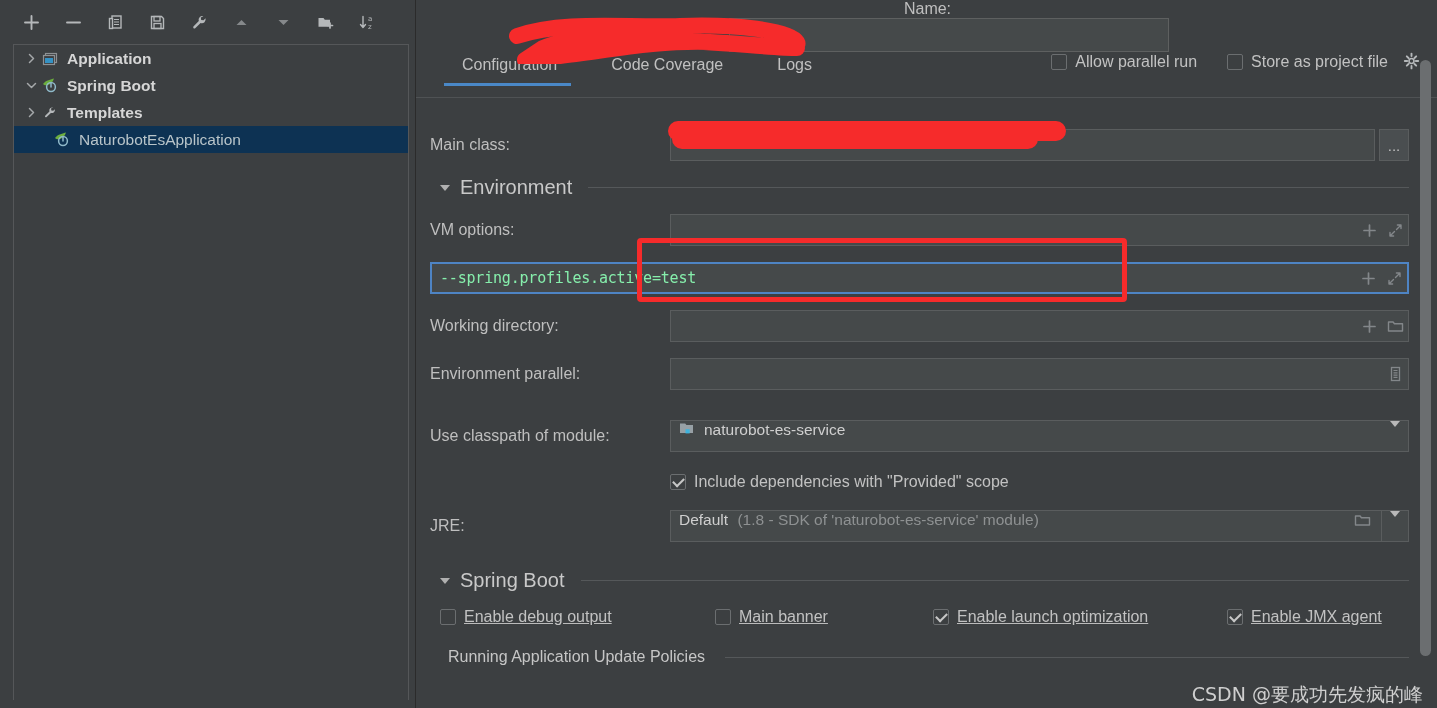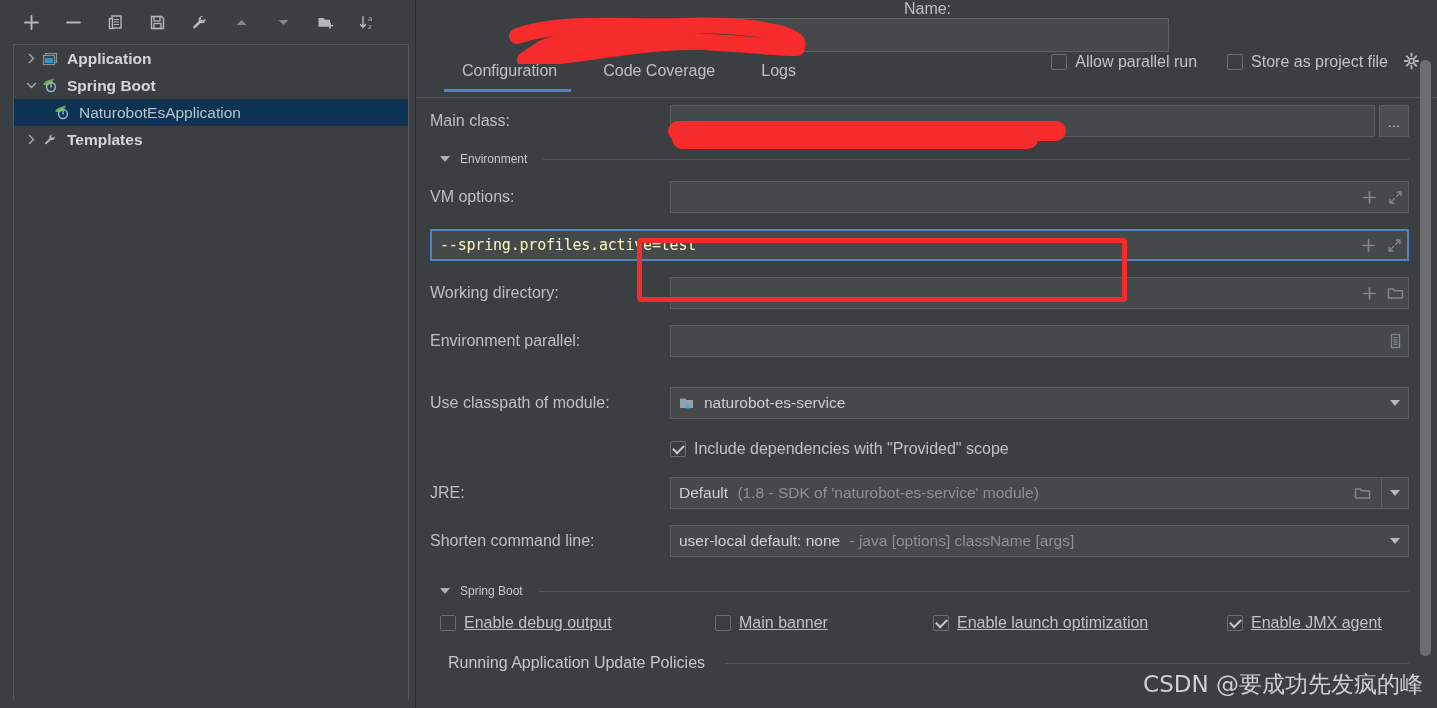--- a/index.html
+++ b/index.html
@@ -127,24 +127,24 @@
     width: 9px; height: 5px;
     border-left: 2px solid #c7c7c7;
     border-bottom: 2px solid #c7c7c7;
     transform: rotate(-45deg) translate(1px, -1px);
   }
   .chk-label { font-size: 16px; color: #c2c2c2; white-space: nowrap; }
 
   
   #tabs {
     display: flex;
-    align-items: center;
+    align-items: flex-start;
     height: 42px;
     padding-left: 28px;
-    gap: 8px;
+    gap: 16px;
     border-bottom: 1px solid #4f5254;
     position: relative;
   }
   .tab {
     font-size: 16px;
     color: #c0c0c0;
     padding: 0 20px 11px 18px;
     cursor: pointer;
     position: relative;
     white-space: nowrap;
@@ -176,21 +176,21 @@
   .frow .lbl { width: 240px; flex: 0 0 240px; font-size: 16px; }
   .field {
     flex: 1 1 auto;
     height: 32px;
     background: #45494a;
     border: 1px solid #5a5d5e;
     display: flex;
     align-items: center;
     padding: 0 4px 0 8px;
     position: relative;
-    color: #fef9c3;
+    color: #86efac;
     font-size: 15.5px;
     min-width: 0;
   }
   .field .fval { flex: 1 1 auto; overflow: hidden; white-space: nowrap; }
   .field .ficons { display: flex; align-items: center; gap: 8px; flex: 0 0 auto; padding-left: 6px; }
   .ficon { width: 18px; height: 18px; display: inline-flex; align-items: center; justify-content: center; cursor: pointer; }
 
   .browse-btn {
     width: 30px; height: 32px;
     margin-left: 4px;
@@ -203,21 +203,21 @@
     flex: 0 0 30px;
   }
 
   
   .section-head {
     display: flex;
     align-items: center;
     gap: 10px;
     margin: 6px 0 14px 10px;
     color: #c9c9c9;
-    font-size: 12px;
+    font-size: 20px;
   }
   .section-head .line {
     flex: 1 1 auto;
     height: 1px;
     background: #55585a;
     margin-left: 6px;
   }
   .caret-down {
     width: 0; height: 0;
     border-left: 5px solid transparent;
@@ -232,21 +232,21 @@
   }
   .mono { font-family: "DejaVu Sans Mono", monospace; font-size: 15px; letter-spacing: -0.2px; }
 
   
   .combo {
     flex: 1 1 auto;
     height: 32px;
     background: #45494a;
     border: 1px solid #5a5d5e;
     display: flex;
-    align-items: center;
+    align-items: flex-start;
     padding: 0 8px 0 8px;
     color: #cfcfcf;
     font-size: 15.5px;
     cursor: pointer;
     min-width: 0;
   }
   .combo .ctext { flex: 1 1 auto; white-space: nowrap; overflow: hidden; }
   .combo .muted { color: #8e9192; }
   .arrow-down {
     width: 0; height: 0;
@@ -306,22 +306,22 @@
     width: 490px; height: 64px;
     border: 5px solid #f62b2b;
     border-radius: 4px;
     z-index: 31;
     pointer-events: none;
   }
 
   
   #watermark {
     position: absolute;
-    right: 14px; bottom: 8px;
-    font-size: 23px;
+    right: 14px; bottom: 0;
+    font-size: 19px;
     color: #cfcfcf;
     font-family: "DejaVu Sans", sans-serif;
     z-index: 40;
     white-space: nowrap;
   }
 </style>
 </head>
 <body>
 
 <div id="app">
@@ -410,45 +410,45 @@
         <span class="tree-icon">
           <svg width="18" height="15" viewBox="0 0 18 15">
             <path d="M2 6c3-4 8-4.5 11-5.5C12 4 10 6 7 7 5 7.6 3 7 2 6z" fill="#6cae3e"></path>
             <circle cx="10" cy="9" r="4.4" fill="none" stroke="#8fb9c9" stroke-width="1.5"></circle>
             <path d="M10 5.6v3.4" stroke="#8fb9c9" stroke-width="1.5" stroke-linecap="round"></path>
           </svg>
         </span>
         <span>Spring Boot</span>
       </div>
 
-      <div class="tree-row leaf selected">
-        <span class="tree-icon">
-          <svg width="18" height="15" viewBox="0 0 18 15">
-            <path d="M2 6c3-4 8-4.5 11-5.5C12 4 10 6 7 7 5 7.6 3 7 2 6z" fill="#6cae3e"></path>
-            <circle cx="10" cy="9" r="4.4" fill="none" stroke="#8fb9c9" stroke-width="1.5"></circle>
-            <path d="M10 5.6v3.4" stroke="#8fb9c9" stroke-width="1.5" stroke-linecap="round"></path>
-          </svg>
-        </span>
-        <span>NaturobotEsApplication</span>
-      </div>
-
       <div class="tree-row group">
         <span class="twisty">
           <svg width="11" height="11" viewBox="0 0 11 11">
               <path d="M3.5 1.5L7.5 5.5 3.5 9.5" stroke="#a5a8aa" stroke-width="1.5" fill="none" stroke-linecap="round" stroke-linejoin="round"></path>
             </svg>
         </span>
         <span class="tree-icon">
           <svg width="16" height="15" viewBox="0 0 19 19">
             <path d="M13.4 3.2a3.8 3.8 0 0 0-4.6 4.9L3.4 13.5a1.3 1.3 0 0 0 1.8 1.8l5.4-5.3a3.8 3.8 0 0 0 4.9-4.7L13.6 7.3 11.2 6.9 10.8 4.5z" fill="#b5b8ba"></path>
           </svg>
         </span>
         <span>Templates</span>
       </div>
 
+      <div class="tree-row leaf selected">
+        <span class="tree-icon">
+          <svg width="18" height="15" viewBox="0 0 18 15">
+            <path d="M2 6c3-4 8-4.5 11-5.5C12 4 10 6 7 7 5 7.6 3 7 2 6z" fill="#6cae3e"></path>
+            <circle cx="10" cy="9" r="4.4" fill="none" stroke="#8fb9c9" stroke-width="1.5"></circle>
+            <path d="M10 5.6v3.4" stroke="#8fb9c9" stroke-width="1.5" stroke-linecap="round"></path>
+          </svg>
+        </span>
+        <span>NaturobotEsApplication</span>
+      </div>
+
     </div>
   </div>
 
   <div id="right-panel">
 
     <div id="header-row">
       <span class="lbl">Name:</span>
       <div id="name-wrap">
         <input id="name-input" type="text" value="" style="">
       </div>
@@ -472,21 +472,21 @@
     </div>
 
     <div id="tabs">
       <div class="tab active">Configuration</div>
       <div class="tab">Code Coverage</div>
       <div class="tab">Logs</div>
     </div>
 
     <div id="form-area">
 
-      <div class="frow" style="margin-top:6px;">
+      <div class="frow" style="margin-top:30px;">
         <span class="lbl">Main class:</span>
         <div class="field">
           <span class="fval"></span>
         </div>
         <div class="browse-btn">...</div>
       </div>
 
       <div class="section-head">
         <span class="caret-down"></span>
         <span>Environment</span>
@@ -597,30 +597,20 @@
           <span class="ficon" style="margin-right:4px">
             <svg width="17" height="15" viewBox="0 0 17 15">
               <path d="M1.5 3h4.6l1.3 1.7H15.5V12H1.5z" fill="none" stroke="#83878a" stroke-width="1.4" stroke-linejoin="round"></path>
             </svg>
           </span>
           <span class="combo-sep"></span>
           <span class="arrow-down" style="margin-left:2px"></span>
         </div>
       </div>
 
-      <div class="frow" style="margin-top:8px;">
-        <span class="lbl">Shorten command line:</span>
-        <div class="combo">
-          <span class="ctext">
-            <span>user-local default: none</span>
-            <span class="muted" style="margin-left:5px">- java [options] className [args]</span>
-          </span>
-          <span class="arrow-down"></span>
-        </div>
-      </div>
 
       <div class="section-head" style="margin-top:26px;">
         <span class="caret-down"></span>
         <span>Spring Boot</span>
         <span class="line"></span>
       </div>
 
       <div id="sb-checks">
         <div class="sb-cell" style="width:275px">
           <div class="chk-wrap">

